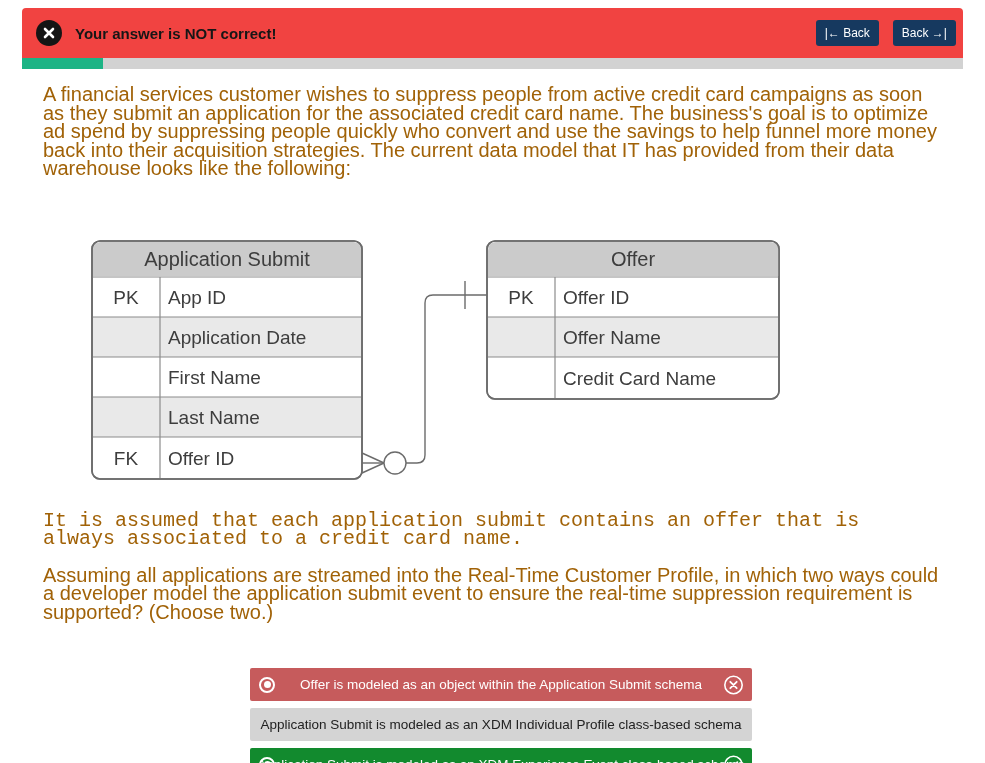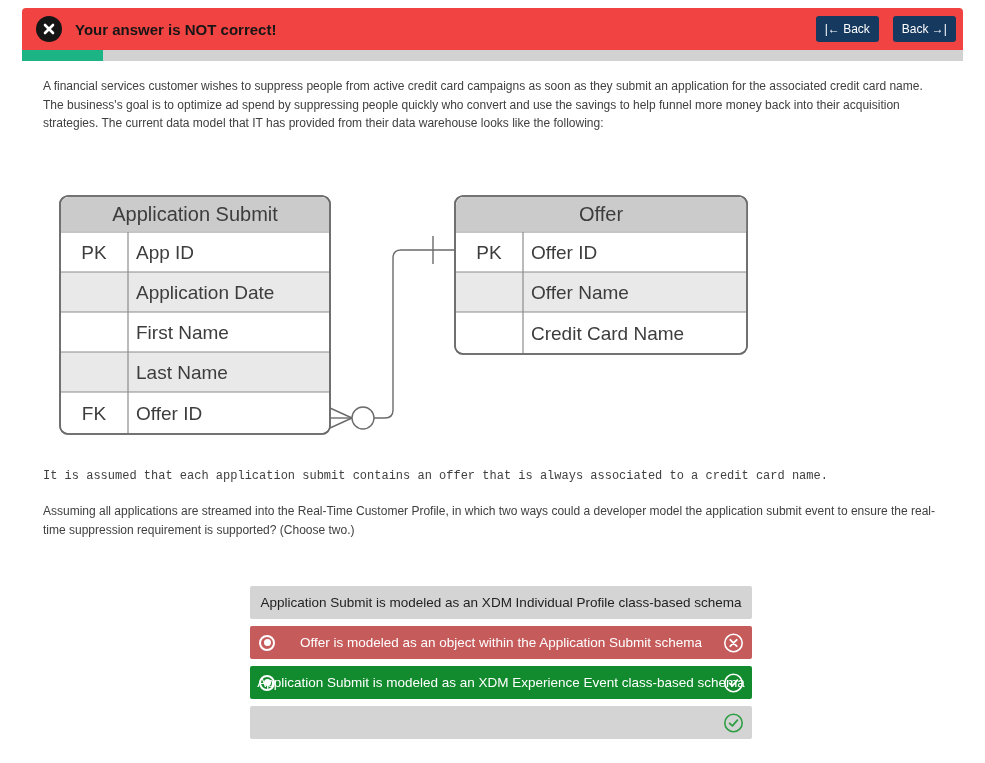--- a/index.html
+++ b/index.html
@@ -2,21 +2,21 @@
 <html><head>
 <meta charset="utf-8">
 <style>
   * { box-sizing: border-box; margin: 0; padding: 0; }
   html,body { width: 985px; height: 763px; background: #ffffff; overflow: hidden;
     font-family: "Liberation Sans", sans-serif; }
 
   .top-wrap { margin: 8px 22px 0 22px; }
 
   .alert {
-    height: 42px; background: #f14341; display: flex; align-items: center;
+    height: 50px; background: #f14341; display: flex; align-items: center;
     padding: 0 7px 0 14px; border-radius: 4px 4px 0 0;
   }
   .err-badge {
     width: 26px; height: 26px; border-radius: 50%; background: #151515;
     display: flex; align-items: center; justify-content: center; flex: 0 0 auto;
   }
   .alert-msg {
     margin-left: 13px; font-size: 15px; font-weight: 700; color: #161616; flex: 1 1 auto;
   }
   .nav-btns { display: flex; gap: 14px; }
@@ -24,26 +24,26 @@
     background: #16395f; color: #ffffff; border: none; border-radius: 3px;
     font-family: "Liberation Sans", sans-serif; font-size: 12px;
     padding: 6px 9px; cursor: pointer; white-space: nowrap;
   }
 
   .progress { height: 11px; background: #d2d2d2; }
   .progress-fill { height: 100%; background: #1cb485; }
 
   .content { padding: 0 43px; }
 
-  .para { font-size: 12px; line-height: 18.5px; color: #404040; max-width: 901px; }
+  .para { font-size: 20px; line-height: 18.5px; color: #a16207; max-width: 901px; }
   .intro { margin-top: 16px; }
   .assumption { margin-top: 30px; font-family: Liberation Mono, monospace; }
   .prompt { margin-top: 17px; }
 
-  .diagram { margin-top: 58px; height: 246px; padding-left: 16px; }
+  .diagram { margin-top: 58px; margin-left: 32px; height: 246px; padding-left: 16px; }
   .diagram svg text { font-family: "Liberation Sans", sans-serif; fill: #3d3d3d; }
   .diagram .tbl-title { font-size: 20px; }
   .diagram .tbl-cell { font-size: 19px; }
 
   .options { width: 502px; margin: 47px 0 0 207px; }
   .option {
     height: 33px; margin-bottom: 7px; position: relative;
     display: flex; align-items: center; justify-content: center;
     font-size: 13.5px; border-radius: 2px; cursor: pointer;
   }
@@ -142,35 +142,35 @@
         <text class="tbl-cell" x="472" y="142" dominant-baseline="central">Credit Card Name</text>
       </g>
     </svg>
   </div>
 
   <p class="para assumption">It is assumed that each application submit contains an offer that is always associated to a credit card name.</p>
   <p class="para prompt">Assuming all applications are streamed into the Real-Time Customer Profile, in which two ways could a developer model the application submit event to ensure the real-time suppression requirement is supported? (Choose two.)</p>
 
   <div class="options">
 
-    <div class="option neutral">
-      <span>Application Submit is modeled as an XDM Individual Profile class-based schema</span>
-    </div>
-
     <div class="option wrong">
       <span class="radio">
           <span class="dot"></span>
         </span>
       <span>Offer is modeled as an object within the Application Submit schema</span>
       <span class="result">
         <svg width="21" height="21" viewBox="0 0 21 21">
           <circle cx="10.5" cy="10.5" r="8.7" fill="none" stroke="currentColor" stroke-width="1.6"></circle>
           <path d="M7.3 7.3 L13.7 13.7 M13.7 7.3 L7.3 13.7" stroke="currentColor" stroke-width="1.8" stroke-linecap="round"></path>
         </svg>
       </span>
+    </div>
+
+    <div class="option neutral">
+      <span>Application Submit is modeled as an XDM Individual Profile class-based schema</span>
     </div>
 
     <div class="option right">
       <span class="radio">
           <span class="dot"></span>
         </span>
       <span>Application Submit is modeled as an XDM Experience Event class-based schema</span>
       <span class="result">
         <svg width="21" height="21" viewBox="0 0 21 21">
           <circle cx="10.5" cy="10.5" r="8.7" fill="none" stroke="currentColor" stroke-width="1.6"></circle>

